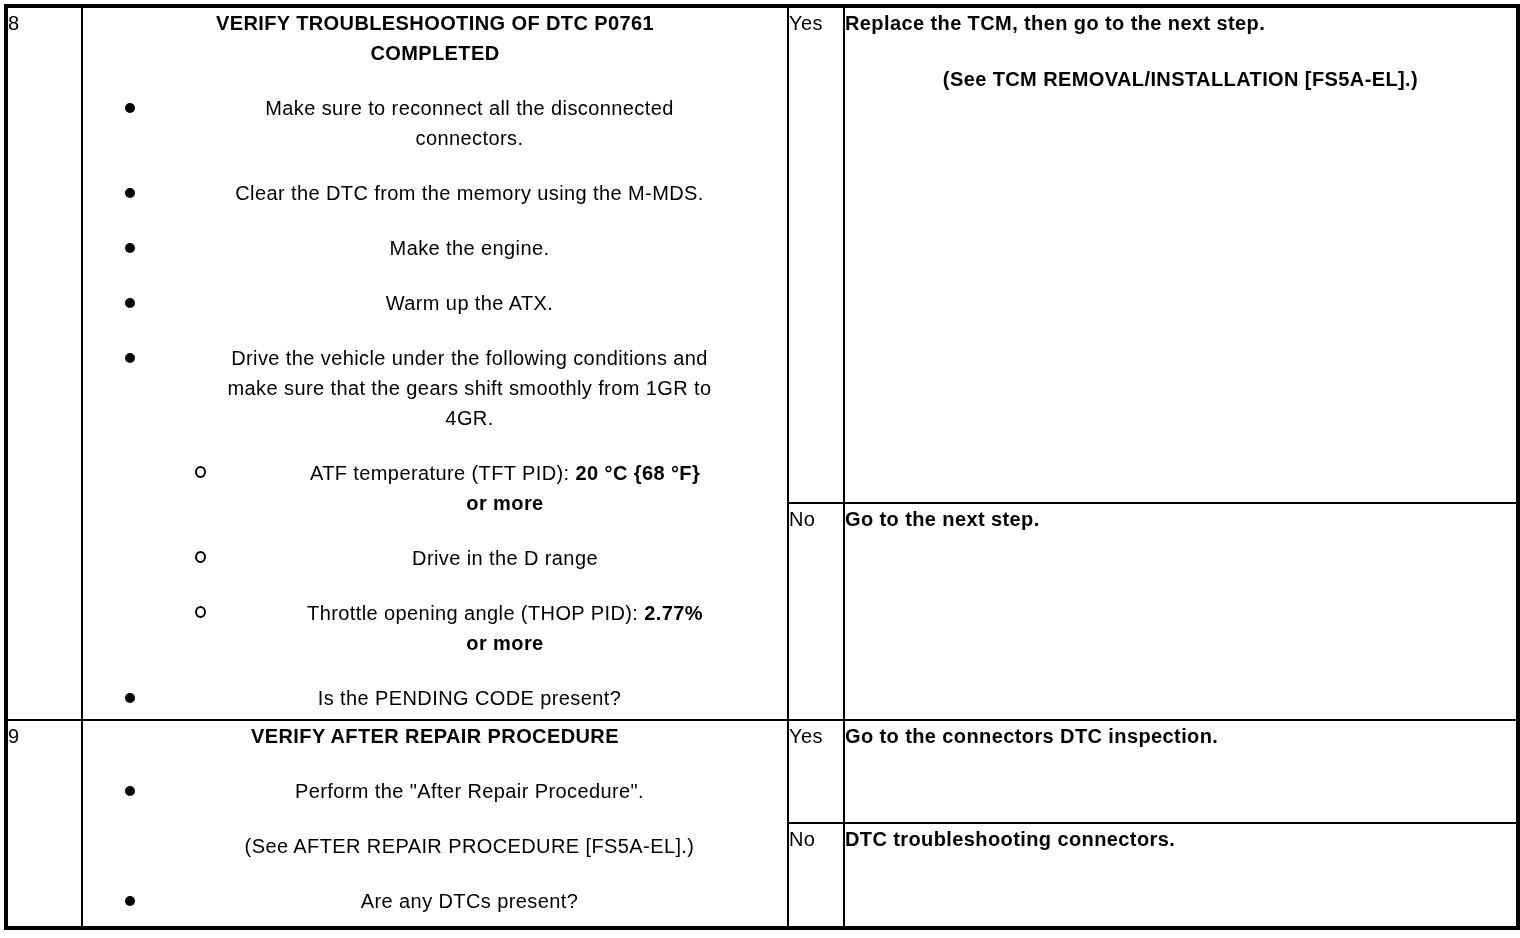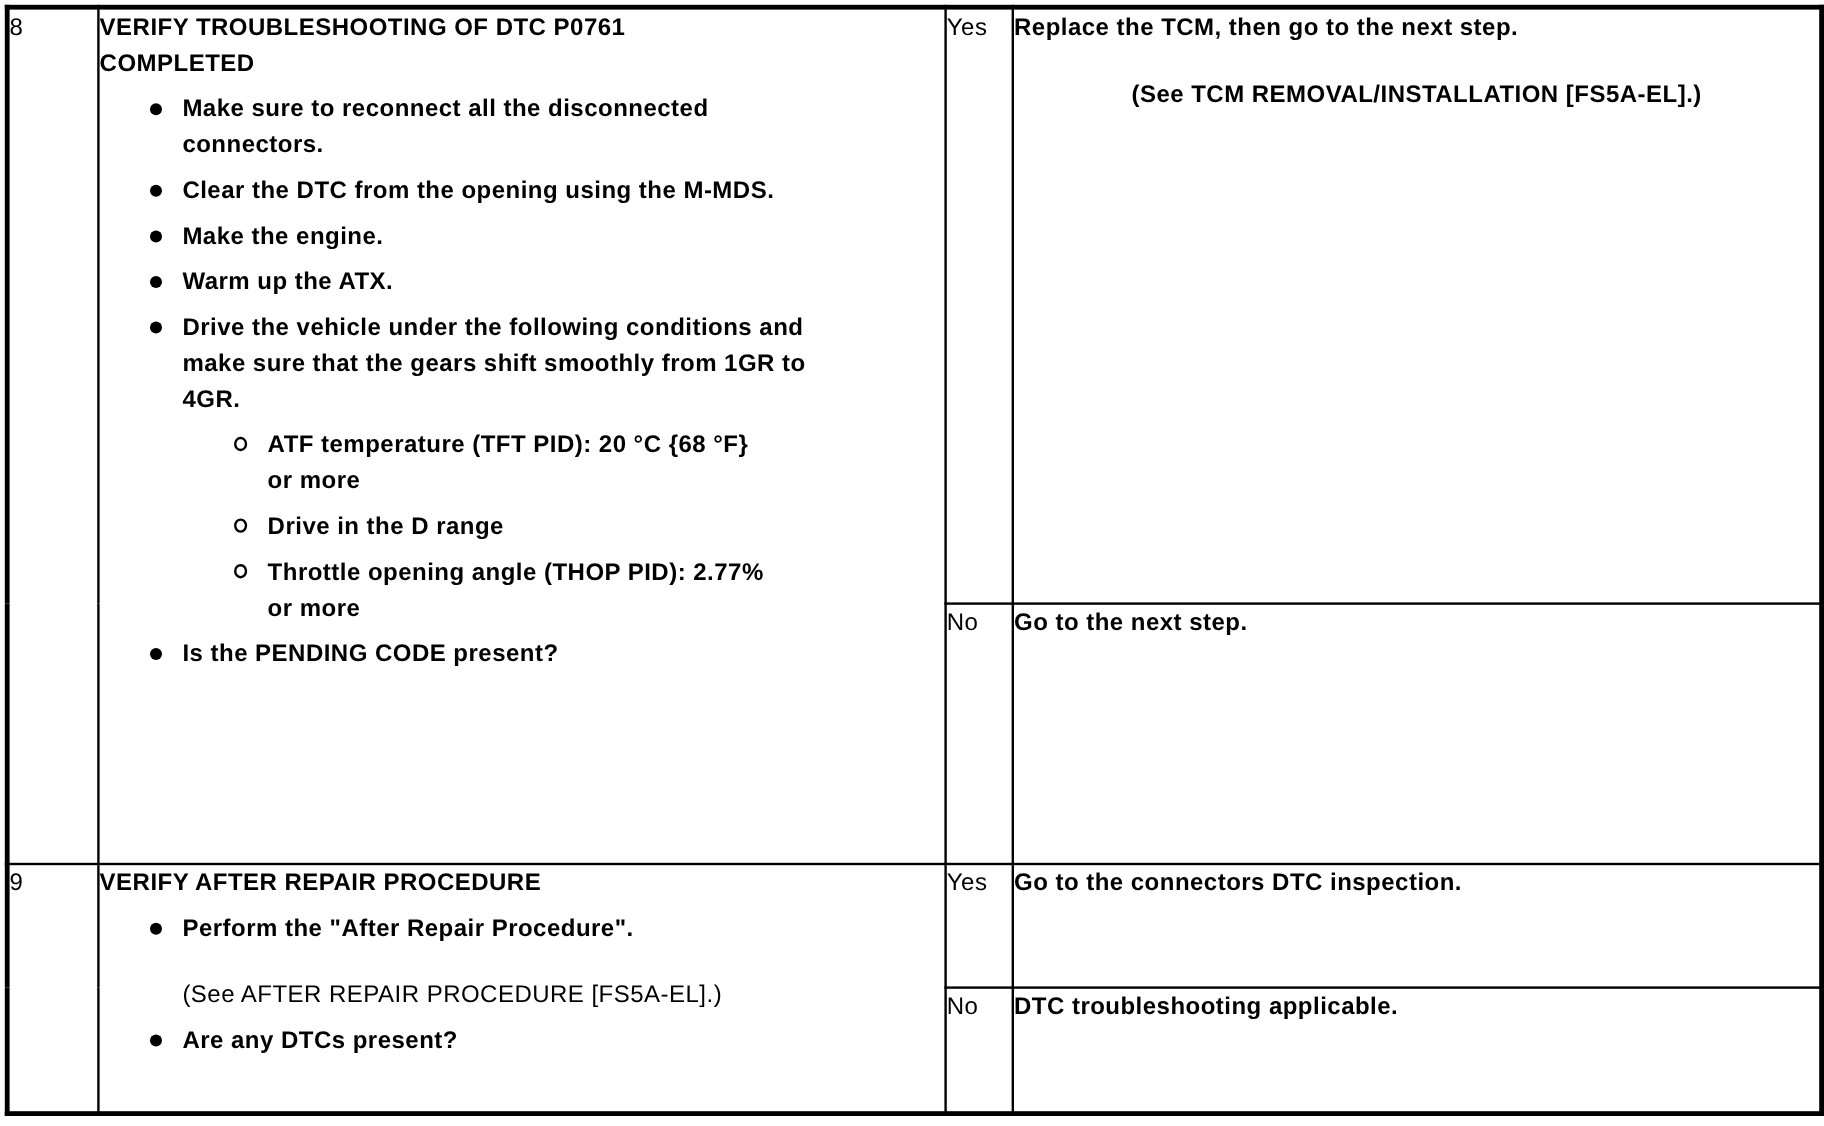--- a/index.html
+++ b/index.html
@@ -20,25 +20,25 @@
   }
   table.ts td{
     border:2px solid #000;
     vertical-align:top;
     padding:0;
     font-size:20px;
     line-height:30px;
     letter-spacing:0.4px;
   }
   td.step{padding:10px 4px 0 6px;}
-  td.action{padding:8px 10px 0 10px;}
+  td.action{padding:8px 10px 0 10px;text-align:center;}
   td.yn{padding:12px 0 0 6px;}
   td.res{padding:12px 10px 0 8px;font-weight:bold;}
   .title{font-weight:bold;white-space:pre-line;}
-  .li{display:flex;margin-top:8px;font-weight:bold;}
+  .li{display:flex;margin-top:25px;}
   .dot{
     flex:0 0 auto;
     width:10px;height:10px;border-radius:50%;
     background:#000;
     margin:10px 17px 0 42px;
   }
   .circ{
     flex:0 0 auto;
     width:7px;height:8px;border-radius:50%;
     border:2.5px solid #000;
@@ -70,21 +70,21 @@
       <td class="action" rowspan="2">
         <div class="title">VERIFY TROUBLESHOOTING OF DTC P0761
 COMPLETED</div>
         <div class="li">
               <span class="dot"></span>
               <span class="txt pre">Make sure to reconnect all the disconnected
 connectors.</span>
             </div>
         <div class="li">
               <span class="dot"></span>
-              <span class="txt pre">Clear the DTC from the opening using the M-MDS.</span>
+              <span class="txt pre">Clear the DTC from the memory using the M-MDS.</span>
             </div>
         <div class="li">
               <span class="dot"></span>
               <span class="txt pre">Make the engine.</span>
             </div>
         <div class="li">
               <span class="dot"></span>
               <span class="txt pre">Warm up the ATX.</span>
             </div>
         <div class="li">
@@ -150,18 +150,18 @@
       </td>
       <td class="res">
         <p>Go to the connectors DTC inspection.</p>
       </td>
     </tr>
     <tr style="height:105px;">
       <td class="yn">
         <span>No</span>
       </td>
       <td class="res">
-        <p>DTC troubleshooting applicable.</p>
+        <p>DTC troubleshooting connectors.</p>
       </td>
     </tr>
   </tbody>
     </table>
 </div>
 
 </body></html>

